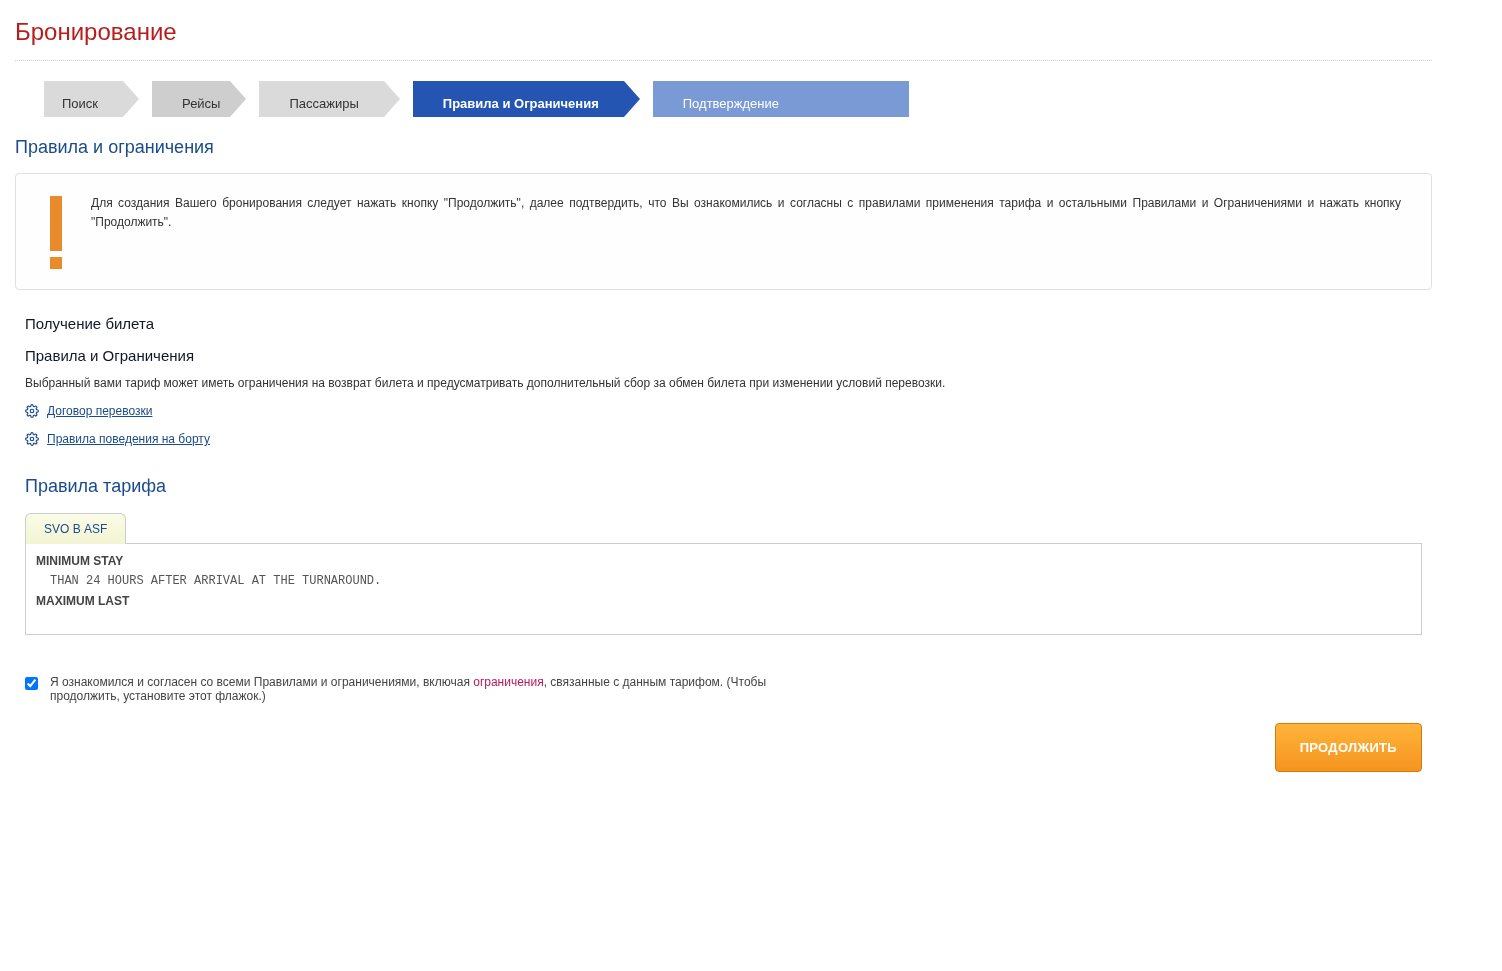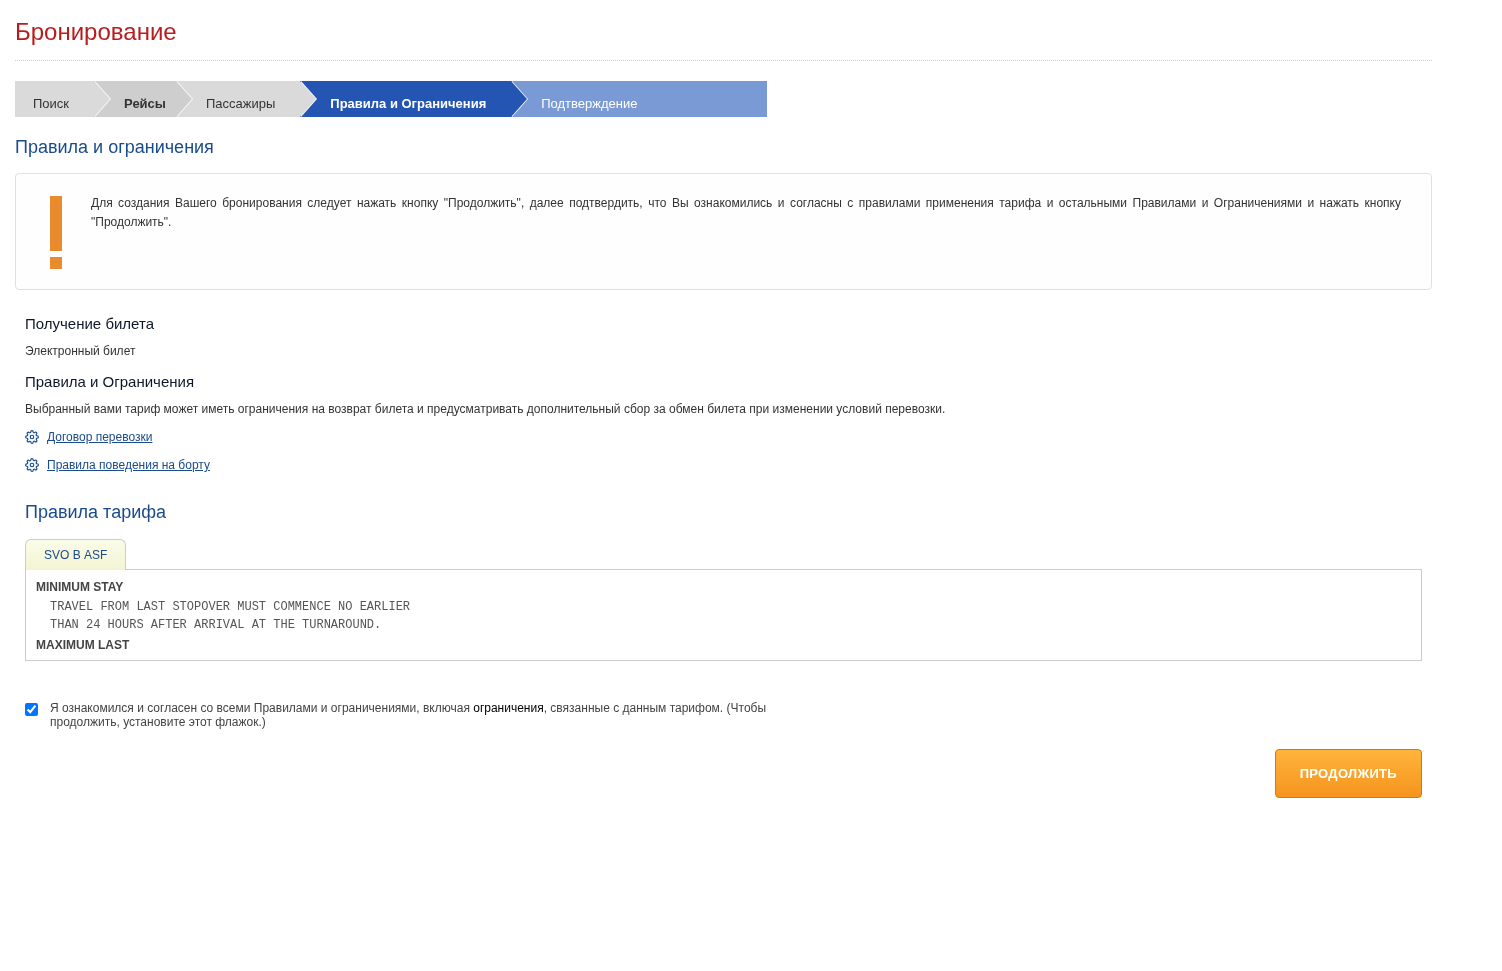--- a/index.html
+++ b/index.html
@@ -1,20 +1,20 @@
 <!DOCTYPE html>
 <html><head>
   <meta charset="utf-8">
   <style>
     * { margin: 0; padding: 0; box-sizing: border-box; }
     body { font-family: Arial, Helvetica, sans-serif; font-size: 12px; background: #fff; color: #333; padding: 10px 70px 20px 15px; }
     .page-title { color: #b91c1c; font-size: 24px; font-weight: normal; margin: 8px 0 14px 0; }
     .dotted-line { border-top: 1px dotted #ccc; margin-bottom: 20px; }
     .breadcrumb { display: flex; margin-bottom: 20px; height: 36px; }
-    .crumb { position: relative; display: flex; align-items: center; padding: 8px 25px 0 30px; font-size: 13px; }
+    .crumb { position: relative; display: flex; align-items: center; padding: 8px 25px 0 30px; font-size: 13px; margin-left: 29px; }
     .crumb:first-child { padding-left: 18px; }
     .crumb-gray { background: #dadada; }
     .crumb-gray2 { background: #cecece; }
     .crumb-active { background: #2455b3; color: #fff; font-weight: bold; }
     .crumb-next { background: #7a9ad6; color: #fff; }
     .crumb::after { content: ""; position: absolute; right: -16px; top: 0; width: 0; height: 0; border-top: 18px solid transparent; border-bottom: 18px solid transparent; z-index: 2; }
     .crumb-gray::after { border-left: 16px solid #dadada; }
     .crumb-gray2::after { border-left: 16px solid #cecece; }
     .crumb-active::after { border-left: 16px solid #2455b3; }
     .crumb-next { padding-right: 130px; }
@@ -36,35 +36,35 @@
     .gear-icon svg { width: 14px; height: 14px; }
     .link { color: #1a4b8c; text-decoration: underline; font-size: 12px; cursor: pointer; }
     .fare-title { color: #1a4b8c; font-size: 18px; font-weight: normal; margin: 30px 0 15px 10px; }
     .tab-row { margin: 0 10px; }
     .tab { display: inline-block; padding: 8px 18px; border: 1px solid #ccc; border-bottom: none; border-top-left-radius: 6px; border-top-right-radius: 6px; background: linear-gradient(#fbfce8, #f2f4d2); color: #1a4b8c; font-size: 12px; cursor: pointer; position: relative; top: 1px; }
     .rules-pane { border: 1px solid #ccc; margin: 0 10px; height: 92px; overflow-y: scroll; padding: 6px 10px; font-family: "Courier New", monospace; font-size: 12px; color: #555; line-height: 1.5; }
     .rules-pane .rule-head { font-weight: bold; font-family: Arial; color: #444; margin: 2px 0; }
     .rules-pane .rule-body { padding-left: 14px; }
     .agree-row { margin: 40px 10px 20px 10px; display: flex; align-items: flex-start; gap: 12px; font-size: 12px; color: #444; max-width: 800px; }
     .agree-row input[type=checkbox]{ margin-top: 2px; }
-    .agree-row .alink { color: #000000; cursor: pointer; text-align: center; }
+    .agree-row .alink { color: #be185d; cursor: pointer; text-align: center; }
     .btn-row { display: flex; justify-content: flex-end; margin: 10px 10px 5px 0; }
     .btn-continue { background: linear-gradient(#ffb43b, #f5941f); border: 1px solid #d47a0c; border-radius: 4px; color: #fff; font-weight: bold; font-size: 13px; padding: 16px 24px; cursor: pointer; letter-spacing: 0.3px; }
   </style>
 </head>
 <body>
 
 <h1 class="page-title">Бронирование</h1>
 <div class="dotted-line"></div>
 
 <div class="breadcrumb">
   <div class="crumb crumb-gray">
       <span>Поиск</span>
     </div>
-  <div class="crumb crumb-gray2" style="padding-right:10px;font-weight:bold;">
+  <div class="crumb crumb-gray2" style="padding-right:10px;">
       <span>Рейсы</span>
     </div>
   <div class="crumb crumb-gray">
       <span>Пассажиры</span>
     </div>
   <div class="crumb crumb-active">
       <span>Правила и Ограничения</span>
     </div>
   <div class="crumb crumb-next">
       <span>Подтверждение</span>
@@ -78,21 +78,20 @@
     <div class="bar"></div>
     <div class="dot"></div>
   </div>
   <div class="notice-body">
     <span>Для создания Вашего бронирования следует нажать кнопку "Продолжить", далее подтвердить, что Вы ознакомились и согласны с правилами применения тарифа и остальными Правилами и Ограничениями и нажать кнопку "Продолжить".</span>
   </div>
 </div>
 
 <div class="sub-section">
   <div class="sub-heading">Получение билета</div>
-  <div class="plain-text">Электронный билет</div>
 
   <div class="sub-heading">Правила и Ограничения</div>
   <div class="plain-text">Выбранный вами тариф может иметь ограничения на возврат билета и предусматривать дополнительный сбор за обмен билета при изменении условий перевозки.</div>
 
   <div class="link-row">
     <span class="gear-icon">
       <svg viewBox="0 0 24 24" fill="none" stroke="currentColor" stroke-width="2">
           <circle cx="12" cy="12" r="3"></circle>
           <path d="M19.4 15a1.65 1.65 0 0 0 .33 1.82l.06.06a2 2 0 1 1-2.83 2.83l-.06-.06a1.65 1.65 0 0 0-1.82-.33 1.65 1.65 0 0 0-1 1.51V21a2 2 0 1 1-4 0v-.09a1.65 1.65 0 0 0-1-1.51 1.65 1.65 0 0 0-1.82.33l-.06.06a2 2 0 1 1-2.83-2.83l.06-.06a1.65 1.65 0 0 0 .33-1.82 1.65 1.65 0 0 0-1.51-1H3a2 2 0 1 1 0-4h.09a1.65 1.65 0 0 0 1.51-1 1.65 1.65 0 0 0-.33-1.82l-.06-.06a2 2 0 1 1 2.83-2.83l.06.06a1.65 1.65 0 0 0 1.82.33h0a1.65 1.65 0 0 0 1-1.51V3a2 2 0 1 1 4 0v.09a1.65 1.65 0 0 0 1 1.51h0a1.65 1.65 0 0 0 1.82-.33l.06-.06a2 2 0 1 1 2.83 2.83l-.06.06a1.65 1.65 0 0 0-.33 1.82v0a1.65 1.65 0 0 0 1.51 1H21a2 2 0 1 1 0 4h-.09a1.65 1.65 0 0 0-1.51 1z"></path>
         </svg>
@@ -110,21 +109,20 @@
   </div>
 </div>
 
 <h2 class="fare-title">Правила тарифа</h2>
 
 <div class="tab-row">
   <div class="tab">SVO В ASF</div>
 </div>
 <div class="rules-pane">
   <div class="rule-head">MINIMUM STAY</div>
-  <div class="rule-body">TRAVEL FROM LAST STOPOVER MUST COMMENCE NO EARLIER</div>
   <div class="rule-body">THAN 24 HOURS AFTER ARRIVAL AT THE TURNAROUND.</div>
   <div class="rule-head">MAXIMUM LAST</div>
   <div style="height:30px"></div>
 </div>
 
 <div class="agree-row">
   <input type="checkbox" checked="" style="">
   <span>
     <span>Я ознакомился и согласен со всеми Правилами и ограничениями, включая </span><span class="alink">ограничения</span><span>, связанные с данным тарифом. (Чтобы продолжить, установите этот флажок.)</span>
   </span>

